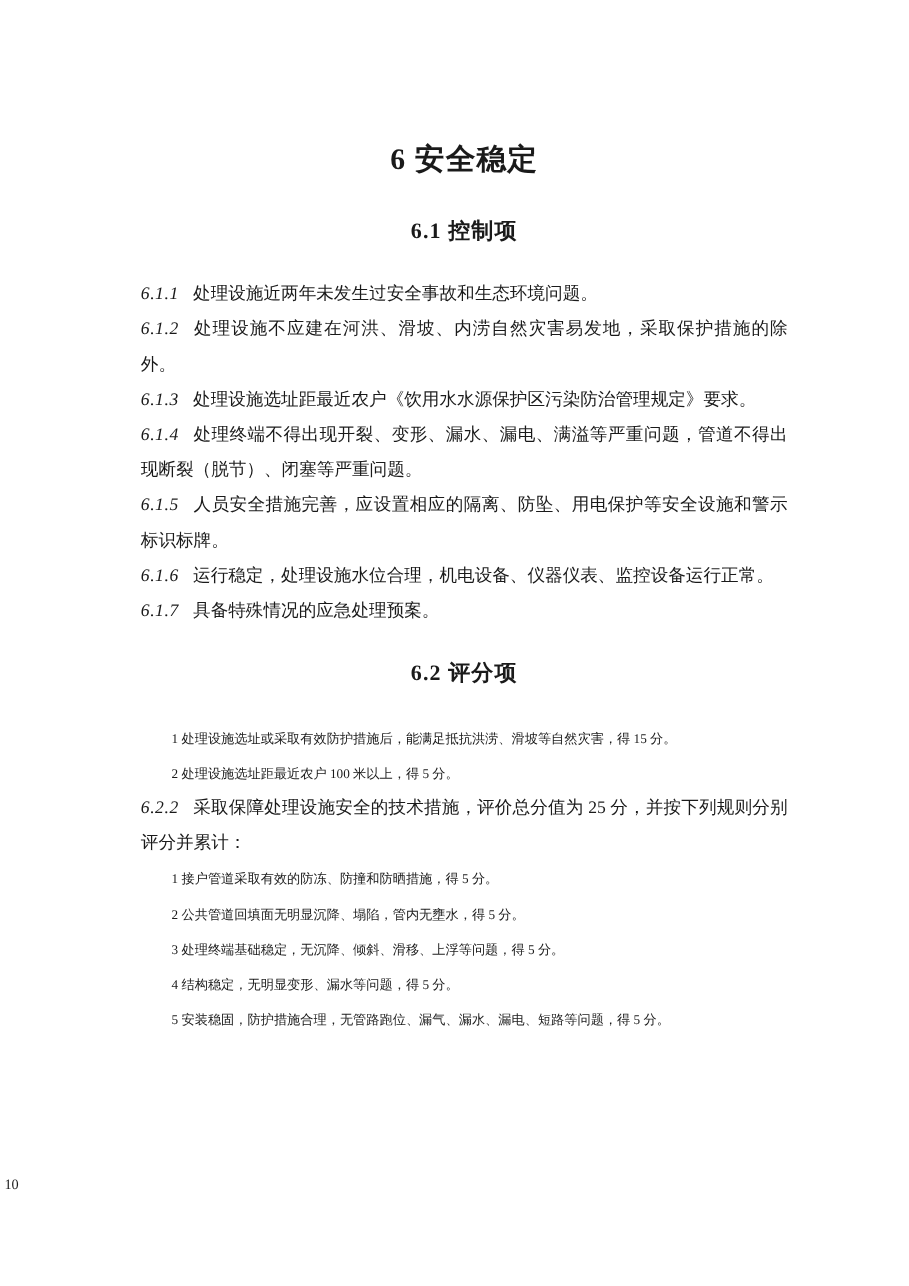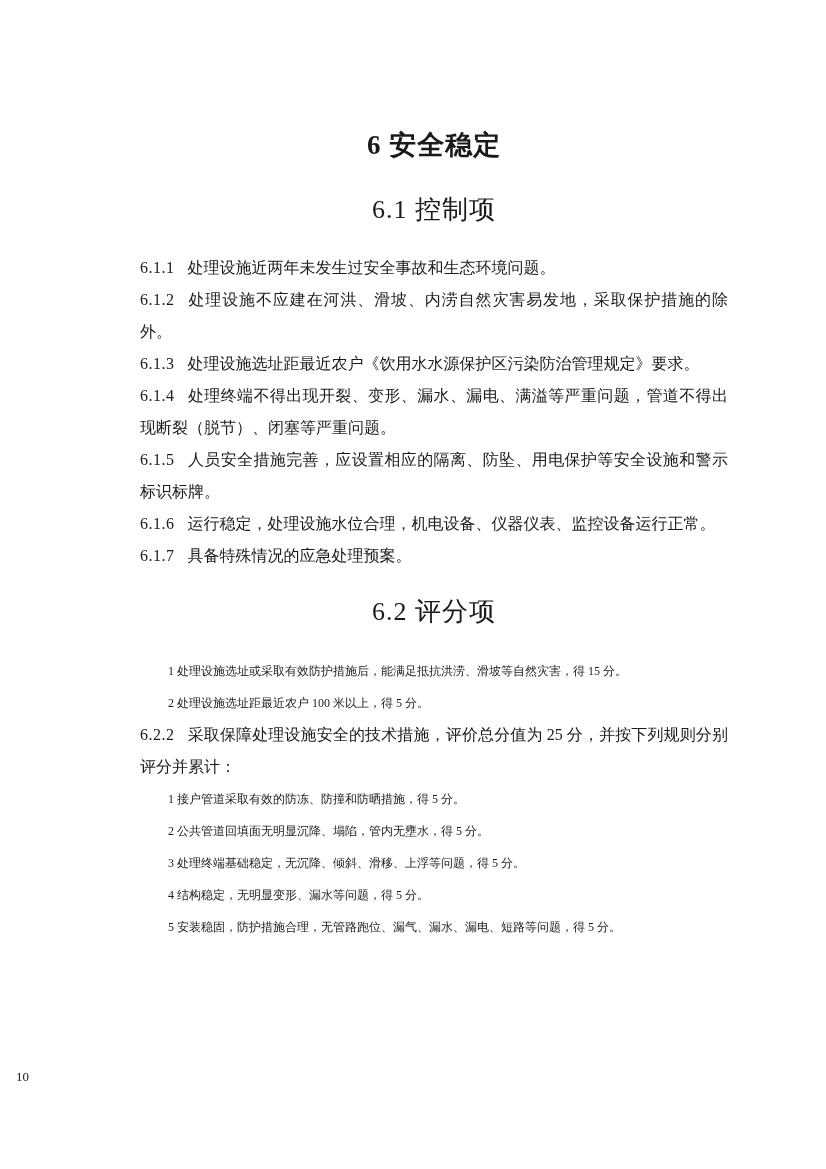--- a/index.html
+++ b/index.html
@@ -7,59 +7,60 @@
     width: 826px;
     height: 1169px;
     background: #ffffff;
     color: #1a1a1a;
     font-family: "Liberation Serif", "DejaVu Serif", serif;
     position: relative;
     overflow: hidden;
   }
   .page {
     position: absolute;
-    top: 0; left: 16px;
+    top: 0; left: 4px;
     width: 722px; height: 1169px;
     background: #ffffff;
   }
   .content {
     position: absolute;
     top: 126px;
     left: 124px;
     width: 588px;
   }
   h1.doc-title {
     font-size: 27px;
     font-weight: bold;
     text-align: center;
     margin: 0 0 0 0;
     line-height: 38px;
     font-family: "Liberation Serif", "DejaVu Sans", sans-serif;
     letter-spacing: 1px;
   }
   h2.section-heading {
-    font-size: 26px;
-    font-weight: normal;
+    font-size: 20px;
+    font-weight: bold;
     text-align: center;
     margin: 32px 0 28px 0;
     line-height: 28px;
     font-family: "Liberation Serif", "DejaVu Sans", sans-serif;
     letter-spacing: 1px;
   }
   h2.section-heading.second { margin-top: 26px; margin-bottom: 29px; }
   p.clause {
     font-size: 16px;
     line-height: 32px;
     margin: 0;
     text-align: justify;
     text-justify: inter-ideograph;
   }
   p.clause .clause-num {
     margin-right: 13px;
     letter-spacing: 0.5px;
+    font-style: italic;
   }
   p.subitem {
     font-size: 12px;
     line-height: 32px;
     margin: 0;
     text-align: justify;
     text-justify: inter-ideograph;
     text-indent: 28px;
   }
   .page-number {

